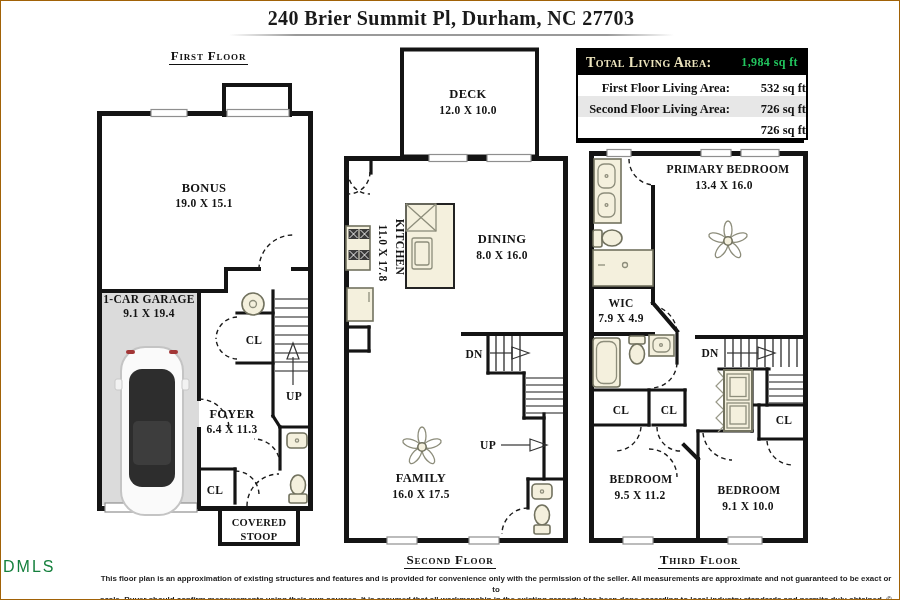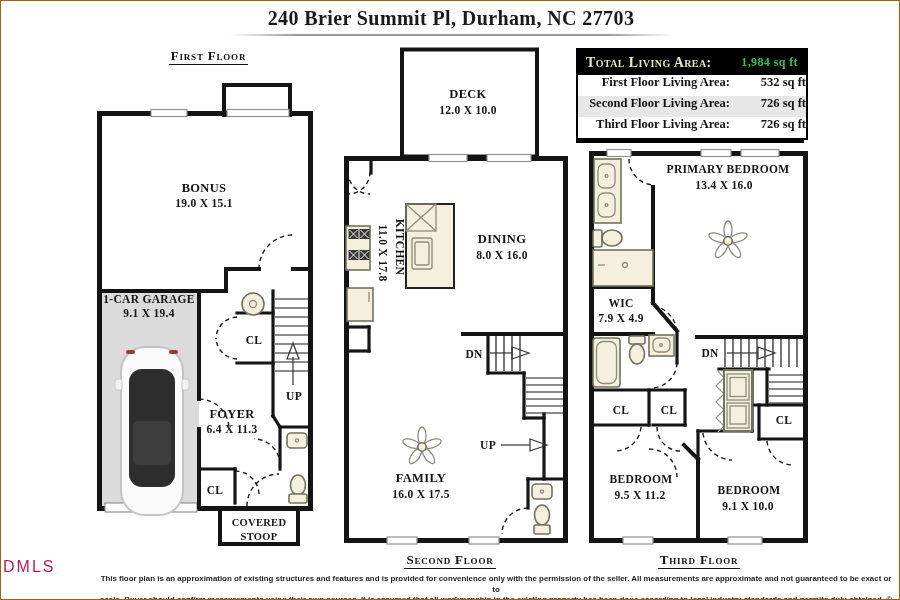--- a/index.html
+++ b/index.html
@@ -11,21 +11,21 @@
          font-size:20px;font-weight:bold;color:#1a1a1a;letter-spacing:.4px;}
   .title-rule{position:absolute;left:228px;top:33px;width:445px;height:2px;
         background:linear-gradient(to right,rgba(150,150,150,0),#9a9a9a 15%,#9a9a9a 85%,rgba(150,150,150,0));}
 
   
   .area-table{position:absolute;left:575px;top:47px;width:228px;border:2px solid #000;
               background:#fff;font-weight:bold;color:#111;}
   .at-header{display:flex;align-items:center;background:#000;color:#ece4bd;height:25px;
              padding:0 8px;font-variant:small-caps;font-size:14px;letter-spacing:.4px;text-align:center;}
   .at-header .val{margin-left:auto;color:#22c55e;font-variant:normal;font-size:12px;}
-  .at-row{display:flex;align-items:flex-start;height:21px;font-size:12.5px;}
+  .at-row{display:flex;align-items:flex-end;height:21px;font-size:12.5px;}
   .at-row:nth-child(odd){background:#e7e7e7;}
   .at-row .lbl{width:152px;text-align:right;}
   .at-row .val{flex:1;text-align:right;}
   .table-underline{position:absolute;left:575px;top:139px;width:228px;height:2.5px;background:#000;}
 
   
   .floor-h{position:absolute;text-align:center;font-weight:bold;font-variant:small-caps;
            font-size:13px;letter-spacing:.8px;color:#111;}
   .floor-h span{border-bottom:1.6px solid #111;padding:0 2px 1px 2px;}
 
@@ -40,21 +40,21 @@
   .dsh{stroke:#1a1a1a;stroke-width:1.4;fill:none;stroke-dasharray:4.5 3.5}
   .win{fill:#ffffff;stroke:#8f8f8f;stroke-width:1.2}
   .arw{stroke:#333;stroke-width:1.2;fill:none}
   text.rm{font-family:"Liberation Serif",serif;font-weight:700;font-size:12.5px;
           fill:#141414;text-anchor:middle;letter-spacing:.3px}
   text.rs{font-size:11.5px}
   text.rxs{font-size:10.5px}
 
   
   .watermark{position:absolute;left:2px;top:557px;font-family:"Liberation Sans",sans-serif;
-             font-size:16px;color:#be185d;letter-spacing:2px;}
+             font-size:16px;color:#15803d;letter-spacing:2px;}
   .disclaimer{position:absolute;left:95px;top:573px;width:800px;text-align:center;
               font-family:"Liberation Sans",sans-serif;font-size:7.9px;color:#1f1f1f;
               line-height:10.5px;font-weight:bold;}
 </style>
 </head>
 <body>
 
 <div id="page">
 
   <div class="title">240 Brier Summit Pl, Durham, NC 27703</div>
@@ -67,21 +67,20 @@
     </div>
     <div class="at-row">
       <span class="lbl">First Floor Living Area:</span>
       <span class="val">532 sq ft</span>
     </div>
     <div class="at-row">
       <span class="lbl">Second Floor Living Area:</span>
       <span class="val">726 sq ft</span>
     </div>
     <div class="at-row">
-      <span class="lbl">Third Floor Living Area:</span>
       <span class="val">726 sq ft</span>
     </div>
   </div>
   <div class="table-underline"></div>
 
   <div class="floor-h" style="left:140px;top:47px;width:135px"><span>First Floor</span></div>
   <div class="floor-h" style="left:383px;top:551px;width:132px"><span>Second Floor</span></div>
   <div class="floor-h" style="left:632px;top:551px;width:132px"><span>Third Floor</span></div>
 
   <svg style="left:88px;top:78px" width="235" height="470" viewBox="88 78 235 470">

